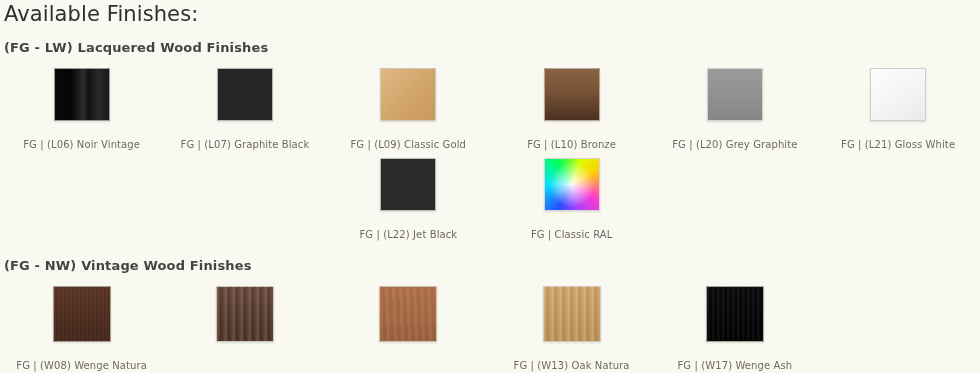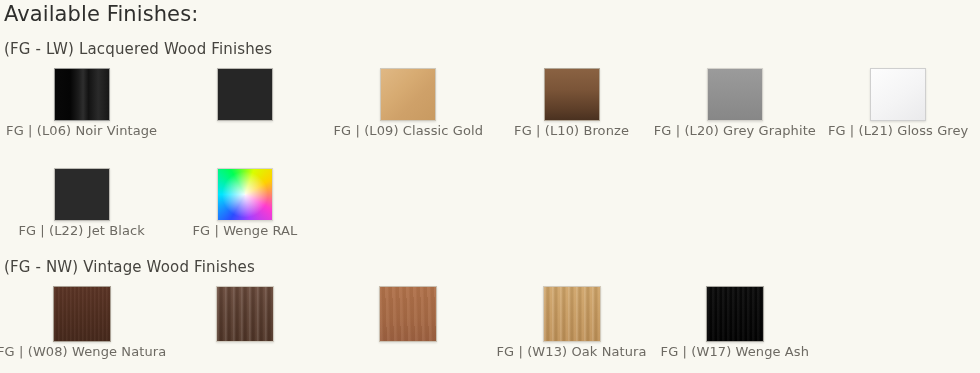--- a/index.html
+++ b/index.html
@@ -27,38 +27,38 @@
     top: 2px;
     font-size: 21px;
     font-weight: 400;
     color: #2f2f2d;
     letter-spacing: 0.1px;
     white-space: nowrap;
   }
   .section-header {
     position: absolute;
     left: 4px;
-    font-size: 15px;
-    font-weight: normal;
+    font-size: 13px;
+    font-weight: bold;
     color: #46443f;
     letter-spacing: 0.15px;
     white-space: nowrap;
   }
   .section-header.lw { top: 40px; }
   .section-header.nw { top: 258px; }
 
   .grid {
     position: absolute;
     left: 0;
     width: 980px;
     display: flex;
     flex-wrap: wrap;
   }
   .grid.row-lw1 { top: 68px; }
-  .grid.row-lw2 { top: 168px; }
+  .grid.row-lw2 { top: 158px; justify-content: center; }
   .grid.row-nw1 { top: 286px; }
 
   .cell {
     width: 163.3px;
     display: flex;
     flex-direction: column;
     align-items: center;
   }
   .swatch {
     width: 56px;
@@ -66,22 +66,22 @@
     border: 1px solid #c9c7c0;
     background-color: #ccc;
     position: relative;
     box-shadow: 0 1px 2px rgba(0,0,0,0.12);
   }
   .swatch.nw-size {
     width: 58px;
     height: 56px;
   }
   .caption {
-    margin-top: 2px;
-    font-size: 13px;
+    margin-top: 18px;
+    font-size: 10px;
     color: #6d6a63;
     text-align: center;
     white-space: nowrap;
     letter-spacing: 0.1px;
   }
 
   
   .sw-noir {
     background: linear-gradient(90deg,
       #080808 0%, #050505 28%, #1d1d1d 44%, #2e2e2e 52%,
@@ -183,47 +183,48 @@
 
   <div class="section-header lw">(FG - LW) Lacquered Wood Finishes</div>
 
   <div class="grid row-lw1">
     <div class="cell">
       <div class="swatch sw-noir"></div>
       <div class="caption">FG | (L06) Noir Vintage</div>
     </div>
     <div class="cell">
       <div class="swatch sw-graphite"></div>
+      <div class="caption">FG | (L07) Graphite Black</div>
     </div>
     <div class="cell">
       <div class="swatch sw-gold"></div>
       <div class="caption">FG | (L09) Classic Gold</div>
     </div>
     <div class="cell">
       <div class="swatch sw-bronze"></div>
       <div class="caption">FG | (L10) Bronze</div>
     </div>
     <div class="cell">
       <div class="swatch sw-grey"></div>
       <div class="caption">FG | (L20) Grey Graphite</div>
     </div>
     <div class="cell">
       <div class="swatch sw-white"></div>
-      <div class="caption">FG | (L21) Gloss Grey</div>
+      <div class="caption">FG | (L21) Gloss White</div>
     </div>
   </div>
 
   <div class="grid row-lw2">
     <div class="cell">
       <div class="swatch sw-jet"></div>
       <div class="caption">FG | (L22) Jet Black</div>
     </div>
     <div class="cell">
       <div class="swatch sw-ral"></div>
-      <div class="caption">FG | Wenge RAL</div>
+      <div class="caption">FG | Classic RAL</div>
     </div>
   </div>
 
   <div class="section-header nw">(FG - NW) Vintage Wood Finishes</div>
 
   <div class="grid row-nw1">
     <div class="cell">
       <div class="swatch nw-size sw-wenge"></div>
       <div class="caption">FG | (W08) Wenge Natura</div>
     </div>

